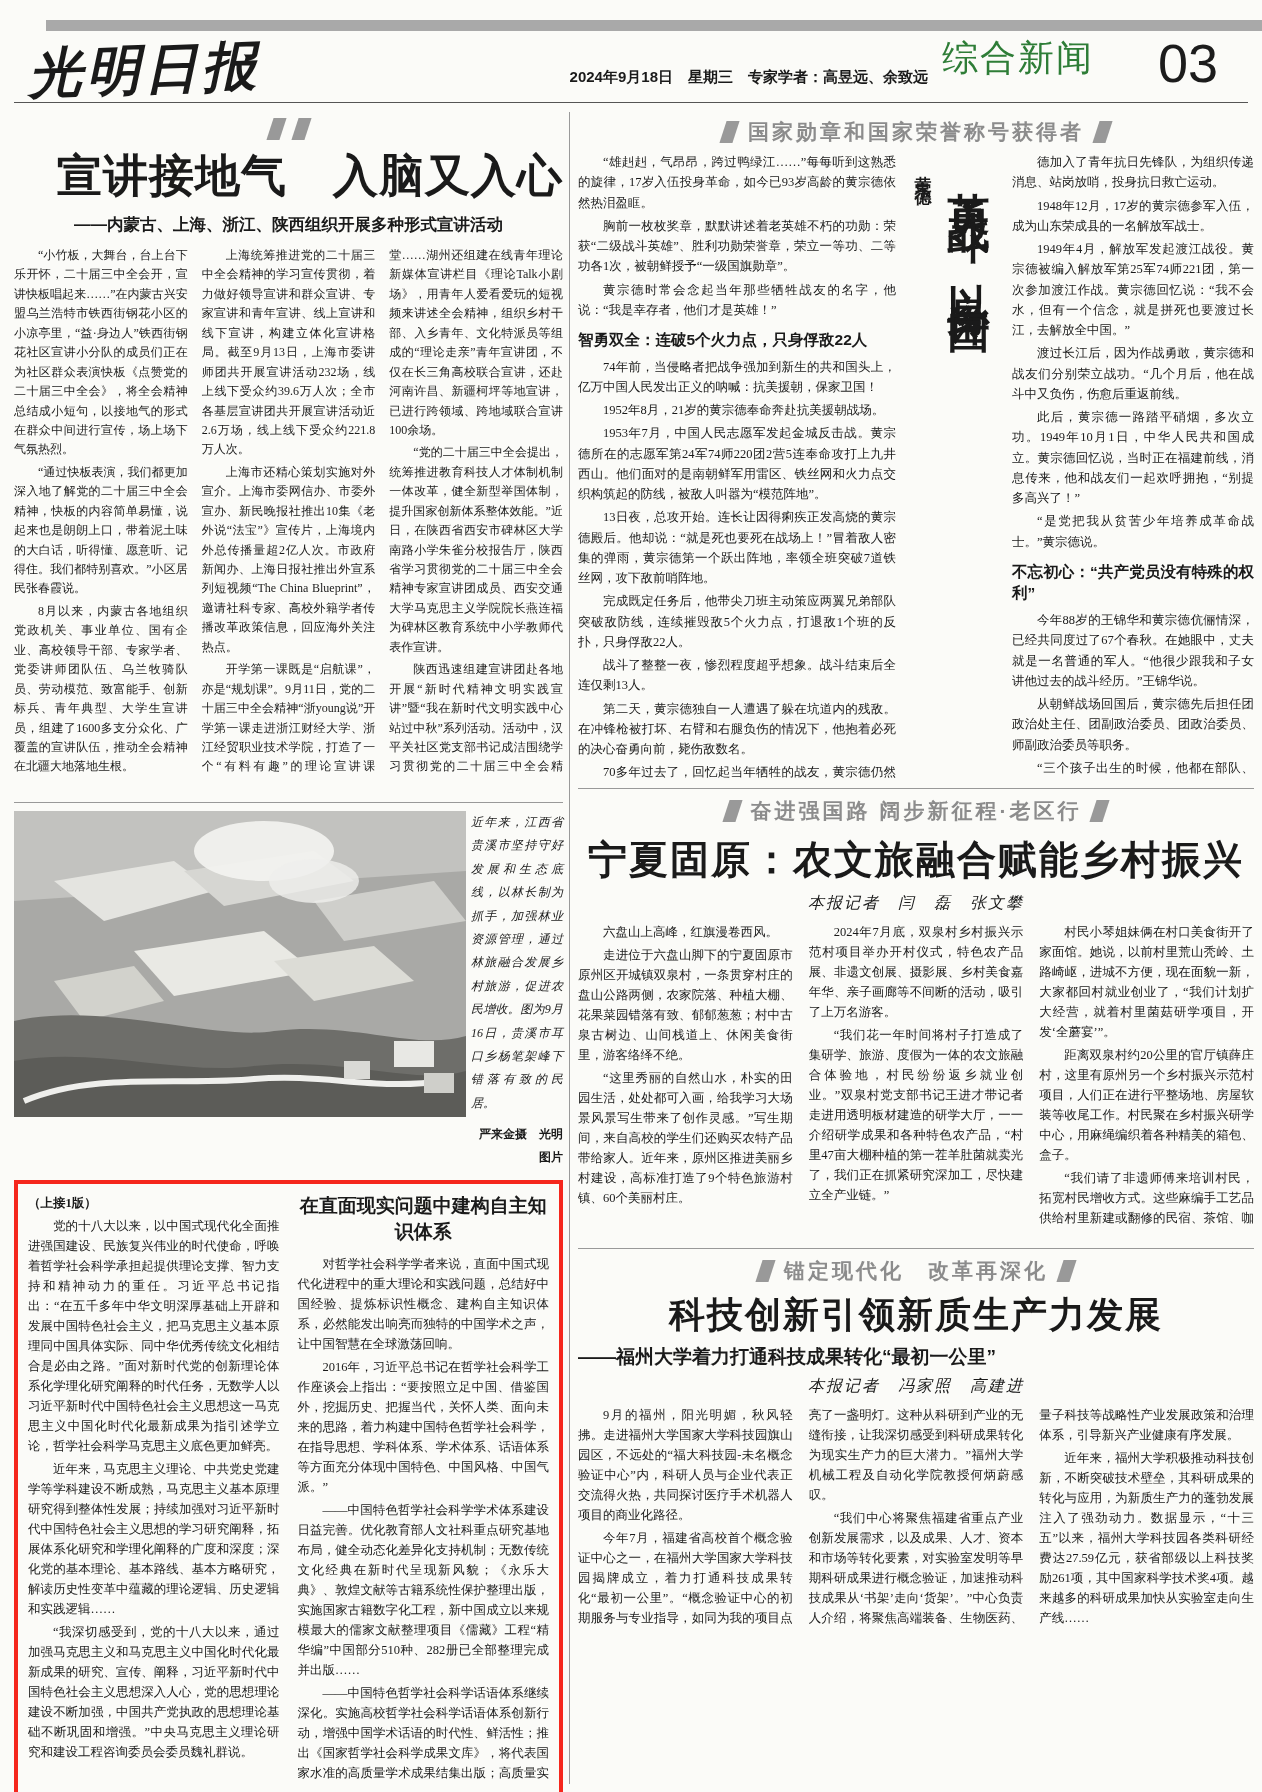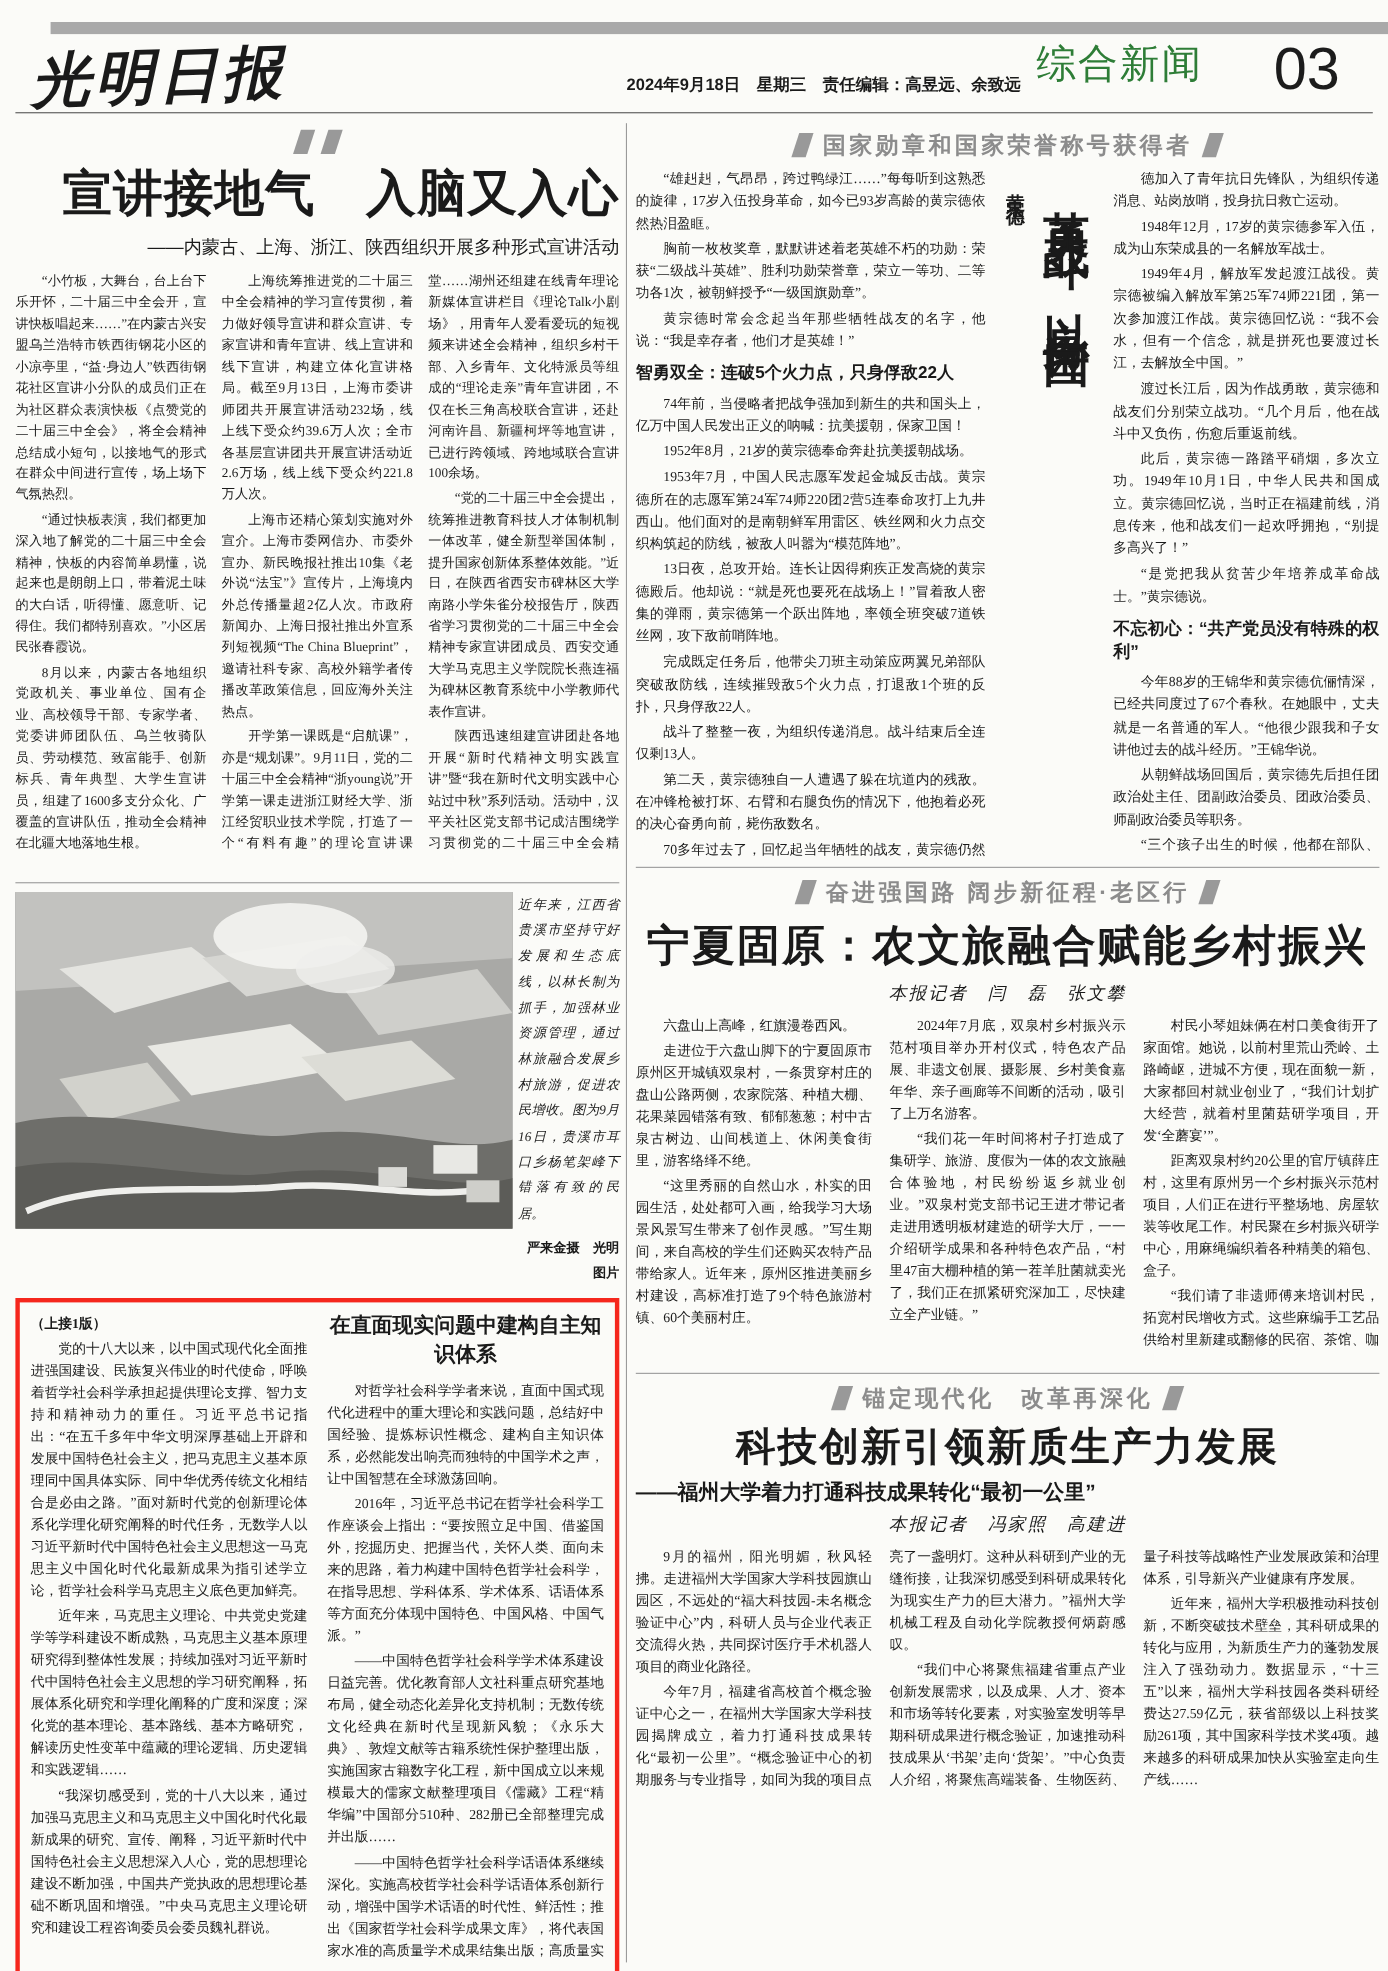--- a/index.html
+++ b/index.html
@@ -26,22 +26,22 @@
   .k-h{font-family:"Liberation Sans","DejaVu Sans",sans-serif;font-weight:900;font-size:15.5px;
        text-indent:0;margin:9px 0 6px;line-height:1.4;}
   .k-h2{font-family:"Liberation Sans","DejaVu Sans",sans-serif;font-weight:900;font-size:19px;
        text-indent:0;margin:16px 0 10px;text-align:center;line-height:1.35;}
   .k-tag{text-indent:0;font-weight:bold;}
   .rule{border:none;border-top:1px solid #999;margin:8px 0;}
   
   .left-region{position:absolute;left:14px;top:112px;width:549px;}
   .lead-headline{font-family:"Liberation Sans","DejaVu Sans",sans-serif;font-weight:900;
       font-size:45px;text-align:right;letter-spacing:1px;margin:6px 0 8px;}
-  .lead-sub{font-family:"Liberation Sans","DejaVu Sans",sans-serif;font-weight:normal;
-      font-size:16.5px;text-align:right;margin:0 0 10px;}
+  .lead-sub{font-family:"Liberation Sans","DejaVu Sans",sans-serif;font-weight:bold;
+      font-size:16.5px;text-align:center;margin:0 0 10px;}
   .cols3{column-count:3;column-gap:14px;font-size:12px;line-height:1.62;height:548px;overflow:hidden;}
   .photo-row{display:flex;margin-top:6px;}
   .photo-wrap{width:452px;height:306px;background:#9c9c9c;flex:0 0 auto;}
   .photo-caption{flex:1;padding-left:5px;font-size:12px;line-height:1.95;font-style:italic;
       text-align:justify;}
   .photo-credit{font-style:normal;font-weight:bold;margin-top:8px;text-align:right;font-size:12px;}
   .jump-box{margin-top:10px;border:4px solid #f5271d;padding:9px 10px;height:604px;overflow:hidden;}
   .jump-cols{column-count:2;column-gap:18px;font-size:12.5px;line-height:1.6;height:100%;}
   
   .right-region{position:absolute;left:578px;top:112px;width:676px;}
@@ -60,21 +60,21 @@
   .tech-sub{font-family:"Liberation Sans","DejaVu Sans",sans-serif;font-weight:bold;font-size:19px;
       margin:0 0 6px;}
   .cols3c{column-count:3;column-gap:16px;font-size:12.5px;line-height:1.6;height:226px;overflow:hidden;}
 </style>
 </head>
 <body>
 
 <div class="page">
   <div class="topbar"></div>
   <div class="logo">光明日报</div>
-  <div class="dateline sans">2024年9月18日　星期三　责任编辑：高昱远、余致远</div>
+  <div class="dateline sans">2024年9月18日　星期三　专家学者：高昱远、余致远</div>
   <div class="section-title" id="sectionTitle" style="color: rgb(46, 125, 55);">综合新闻</div>
   <div class="page-no sans">03</div>
   <div class="head-rule"></div>
   <div class="vdivider"></div>
 
   <div class="left-region">
     <div class="banner sans">
       <span class="bar"></span>
       <span class="bar"></span>
     </div>
@@ -142,21 +142,21 @@
       <div class="hero-col1">
           <p class="pp k-p">“雄赳赳，气昂昂，跨过鸭绿江……”每每听到这熟悉的旋律，17岁入伍投身革命，如今已93岁高龄的黄宗德依然热泪盈眶。</p>
           <p class="pp k-p">胸前一枚枚奖章，默默讲述着老英雄不朽的功勋：荣获“二级战斗英雄”、胜利功勋荣誉章，荣立一等功、二等功各1次，被朝鲜授予“一级国旗勋章”。</p>
           <p class="pp k-p">黄宗德时常会念起当年那些牺牲战友的名字，他说：“我是幸存者，他们才是英雄！”</p>
           <p class="pp k-h">智勇双全：连破5个火力点，只身俘敌22人</p>
           <p class="pp k-p">74年前，当侵略者把战争强加到新生的共和国头上，亿万中国人民发出正义的呐喊：抗美援朝，保家卫国！</p>
           <p class="pp k-p">1952年8月，21岁的黄宗德奉命奔赴抗美援朝战场。</p>
           <p class="pp k-p">1953年7月，中国人民志愿军发起金城反击战。黄宗德所在的志愿军第24军74师220团2营5连奉命攻打上九井西山。他们面对的是南朝鲜军用雷区、铁丝网和火力点交织构筑起的防线，被敌人叫嚣为“模范阵地”。</p>
           <p class="pp k-p">13日夜，总攻开始。连长让因得痢疾正发高烧的黄宗德殿后。他却说：“就是死也要死在战场上！”冒着敌人密集的弹雨，黄宗德第一个跃出阵地，率领全班突破7道铁丝网，攻下敌前哨阵地。</p>
           <p class="pp k-p">完成既定任务后，他带尖刀班主动策应两翼兄弟部队突破敌防线，连续摧毁敌5个火力点，打退敌1个班的反扑，只身俘敌22人。</p>
-          <p class="pp k-p">战斗了整整一夜，为组织传递消息。战斗结束后全连仅剩13人。</p>
+          <p class="pp k-p">战斗了整整一夜，惨烈程度超乎想象。战斗结束后全连仅剩13人。</p>
           <p class="pp k-p">第二天，黄宗德独自一人遭遇了躲在坑道内的残敌。在冲锋枪被打坏、右臂和右腿负伤的情况下，他抱着必死的决心奋勇向前，毙伤敌数名。</p>
           <p class="pp k-p">70多年过去了，回忆起当年牺牲的战友，黄宗德仍然泣不成声，“他们是真正舍生忘死的英雄”。</p>
         </div>
       <div class="hero-mid">
         <div class="hero-label">黄宗德：</div>
         <div class="hero-vhead">英勇战斗　以身许国</div>
       </div>
       <div class="hero-col2">
           <p class="pp k-p">德加入了青年抗日先锋队，为组织传递消息、站岗放哨，投身抗日救亡运动。</p>
           <p class="pp k-p">1948年12月，17岁的黄宗德参军入伍，成为山东荣成县的一名解放军战士。</p>

